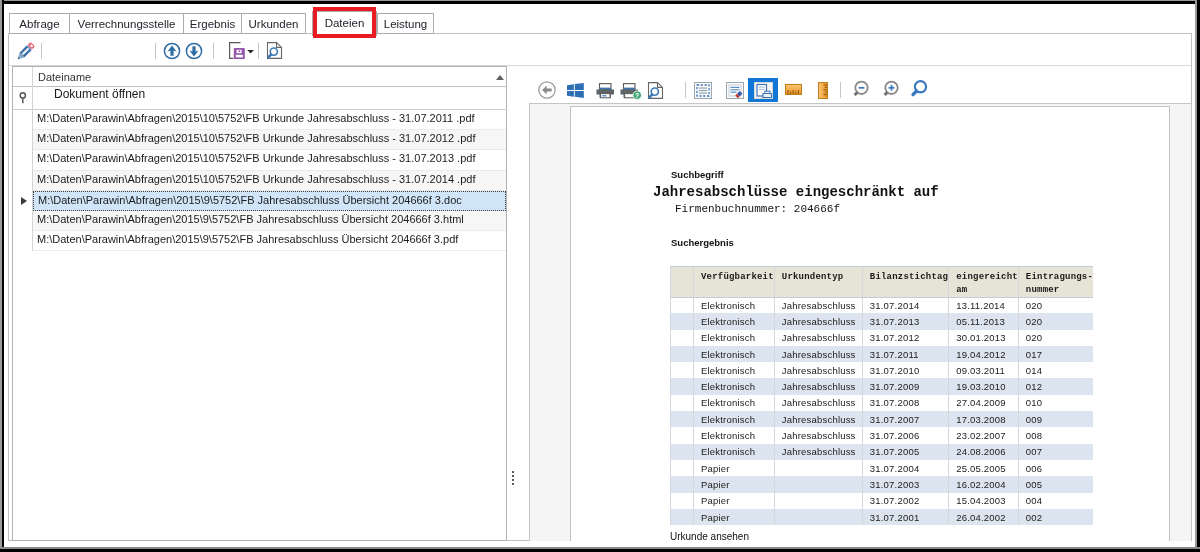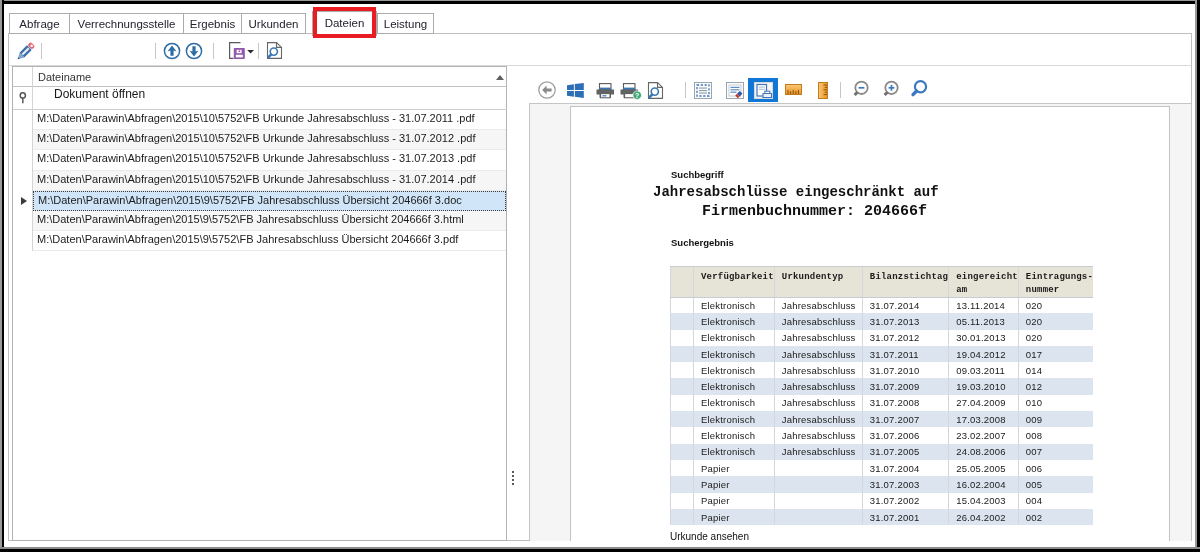--- a/index.html
+++ b/index.html
@@ -228,21 +228,21 @@
 </svg>
 <svg class="abs" style="left:910px;top:79px;z-index:3;" width="19" height="19" viewBox="0 0 19 19">
   <circle cx="10.5" cy="7.8" r="5.6" fill="#fff" stroke="#3a78bf" stroke-width="2.2"></circle>
   <path d="M6.6 12 L3 15.6" stroke="#3a78bf" stroke-width="3.4" stroke-linecap="round"></path>
 </svg>
 
 <div class="abs pv">
   <div class="pv-page">
     <div class="doc" style="position:absolute;left:100px;top:61.5px;font-weight:bold;font-size:9.5px;">Suchbegriff</div>
     <div class="doc mono" style="position:absolute;left:82px;top:77px;font-weight:bold;font-size:14px;">Jahresabschlüsse eingeschränkt auf</div>
-    <div class="doc mono" style="position:absolute;left:131px;top:96px;font-weight:bold;font-size:15px;">Firmenbuchnummer: 204666f</div>
+    <div class="doc mono" style="position:absolute;left:104px;top:96px;font-weight:normal;font-size:11px;">Firmenbuchnummer: 204666f</div>
     <div class="doc" style="position:absolute;left:100px;top:129.5px;font-weight:bold;font-size:9.5px;">Suchergebnis</div>
     <div style="position:absolute;left:99px;top:158.5px;">
     <table class="rt" id="rtable">
       <colgroup>
             <col style="width:23px">
             <col style="width:75px">
             <col style="width:88px">
             <col style="width:77px">
             <col style="width:65px">
             <col style="width:75px">

